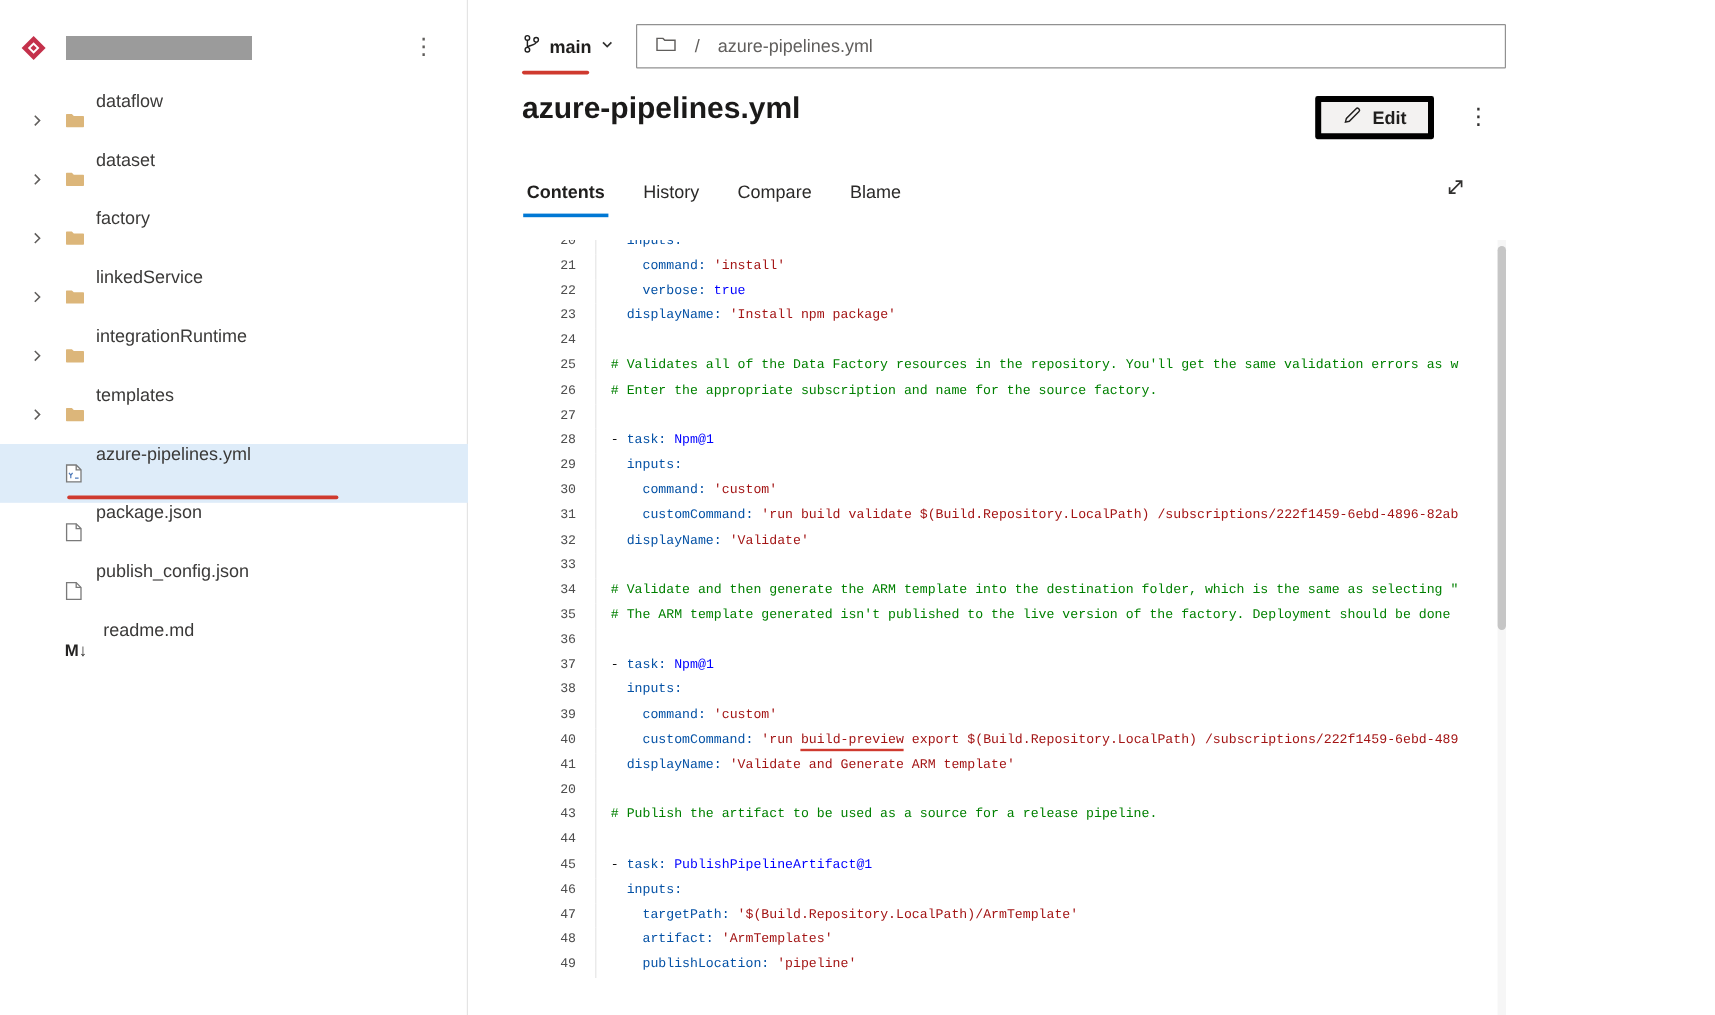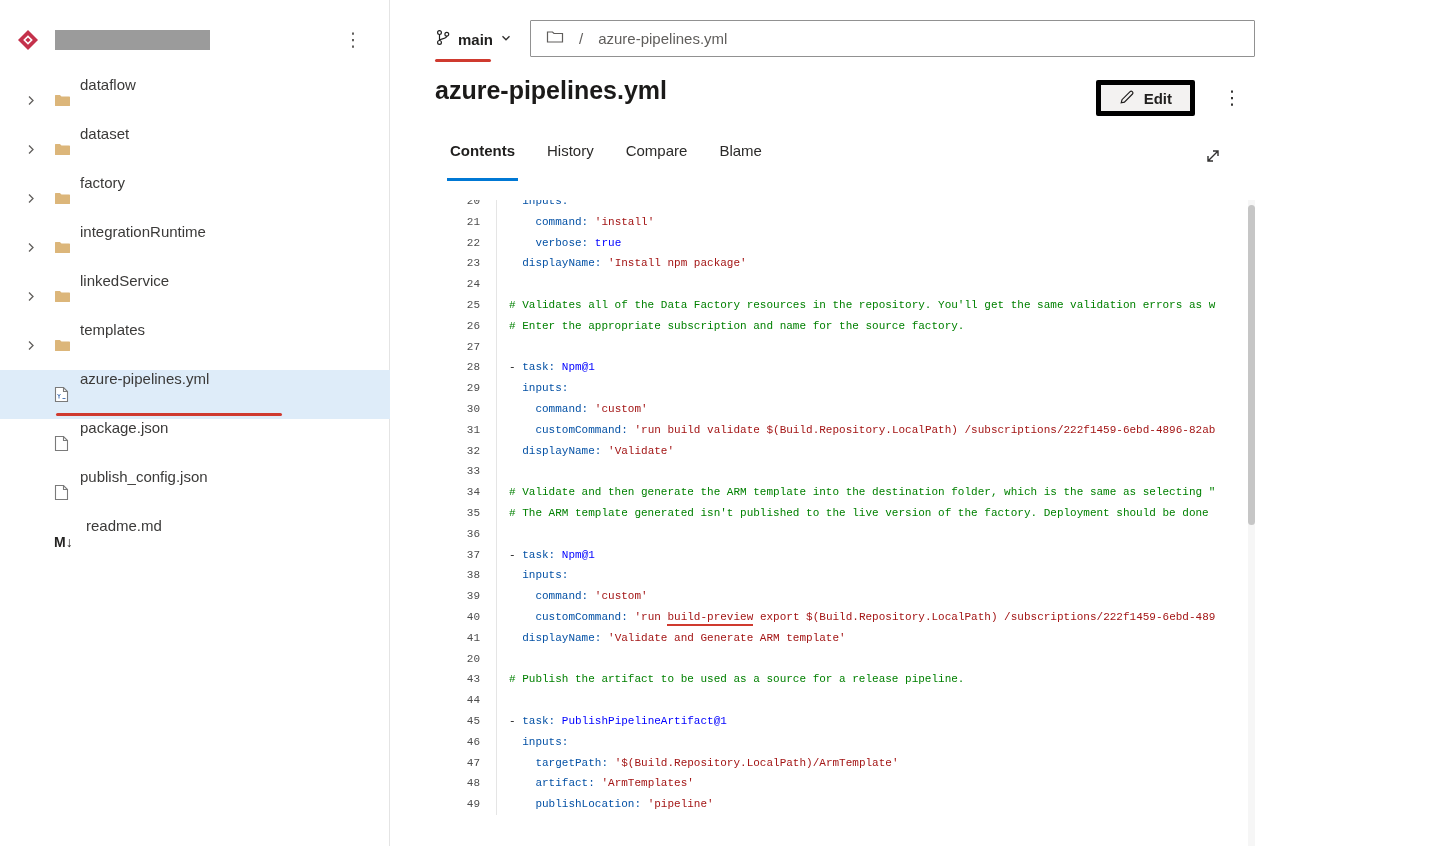--- a/index.html
+++ b/index.html
@@ -40,21 +40,21 @@
     gap:15px; padding-left:15px; color:#605e5c; font-size:15px; cursor:pointer; background:#fff; }
 
   .page-title { position:absolute; left:44px; top:76px; font-size:25px; font-weight:600; color:#1b1a19; }
 
   .edit-button { position:absolute; right:84px; top:80px; height:36px; padding:0 18px;
     background:#f3f2f1; border:5px solid #000000; border-radius:2px; display:flex;
     align-items:center; gap:9px; font-size:15px; font-weight:600; color:#201f1e; cursor:pointer; }
   .header-kebab { position:absolute; right:36px; top:84px; width:22px; height:28px;
     font-size:19px; color:#323130; text-align:center; line-height:28px; cursor:pointer; }
 
-  .tabs { position:absolute; left:56px; top:142px; display:flex; height:39px; }
+  .tabs { position:absolute; left:45px; top:142px; display:flex; align-items:flex-end; height:39px; }
   .tab { margin-right:26px; padding:0 3px 9px 3px; font-size:15px; color:#2b2a29; cursor:pointer;
     border-bottom:3px solid transparent; }
   .tab.active { font-weight:700; color:#201f1e; border-bottom:3px solid var(--accent,#0078d4); }
   .expand-icon { position:absolute; right:56px; top:146px; width:20px; height:20px; cursor:pointer; }
 
   
   .code-viewer { position:absolute; left:44px; top:200px; right:31px; bottom:0; overflow:hidden;
     font-family:"Liberation Mono","DejaVu Sans Mono",monospace; font-size:11px; }
   .code-lines { margin-top:-9px; }
   .code-line { display:flex; height:20.8px; line-height:20.8px; white-space:pre; }
@@ -129,34 +129,34 @@
           <span class="tree-chevron">
             <svg width="10" height="11" viewBox="0 0 10 11">
               <path d="M3 1.5l4 4-4 4" fill="none" stroke="#605e5c" stroke-width="1.3"></path>
             </svg>
           </span>
           <span class="tree-icon">
             <svg width="17" height="15" viewBox="0 0 17 15">
               <path d="M1 2.6c0-.3.2-.6.6-.6h4.3l1.6 1.6h7.9c.3 0 .6.3.6.6v8.2c0 .3-.3.6-.6.6H1.6a.6.6 0 0 1-.6-.6V2.6z" fill="#dcb67a"></path>
             </svg>
           </span>
+          <span class="tree-label">linkedService</span>
+        </div>
+        <div class="tree-row">
+          <span class="tree-chevron">
+            <svg width="10" height="11" viewBox="0 0 10 11">
+              <path d="M3 1.5l4 4-4 4" fill="none" stroke="#605e5c" stroke-width="1.3"></path>
+            </svg>
+          </span>
+          <span class="tree-icon">
+            <svg width="17" height="15" viewBox="0 0 17 15">
+              <path d="M1 2.6c0-.3.2-.6.6-.6h4.3l1.6 1.6h7.9c.3 0 .6.3.6.6v8.2c0 .3-.3.6-.6.6H1.6a.6.6 0 0 1-.6-.6V2.6z" fill="#dcb67a"></path>
+            </svg>
+          </span>
           <span class="tree-label">integrationRuntime</span>
-        </div>
-        <div class="tree-row">
-          <span class="tree-chevron">
-            <svg width="10" height="11" viewBox="0 0 10 11">
-              <path d="M3 1.5l4 4-4 4" fill="none" stroke="#605e5c" stroke-width="1.3"></path>
-            </svg>
-          </span>
-          <span class="tree-icon">
-            <svg width="17" height="15" viewBox="0 0 17 15">
-              <path d="M1 2.6c0-.3.2-.6.6-.6h4.3l1.6 1.6h7.9c.3 0 .6.3.6.6v8.2c0 .3-.3.6-.6.6H1.6a.6.6 0 0 1-.6-.6V2.6z" fill="#dcb67a"></path>
-            </svg>
-          </span>
-          <span class="tree-label">linkedService</span>
         </div>
         <div class="tree-row">
           <span class="tree-chevron">
             <svg width="10" height="11" viewBox="0 0 10 11">
               <path d="M3 1.5l4 4-4 4" fill="none" stroke="#605e5c" stroke-width="1.3"></path>
             </svg>
           </span>
           <span class="tree-icon">
             <svg width="17" height="15" viewBox="0 0 17 15">
               <path d="M1 2.6c0-.3.2-.6.6-.6h4.3l1.6 1.6h7.9c.3 0 .6.3.6.6v8.2c0 .3-.3.6-.6.6H1.6a.6.6 0 0 1-.6-.6V2.6z" fill="#dcb67a"></path>

